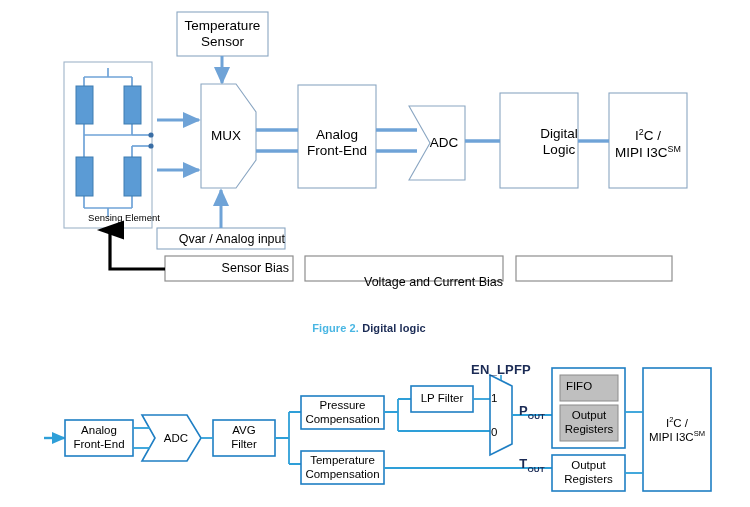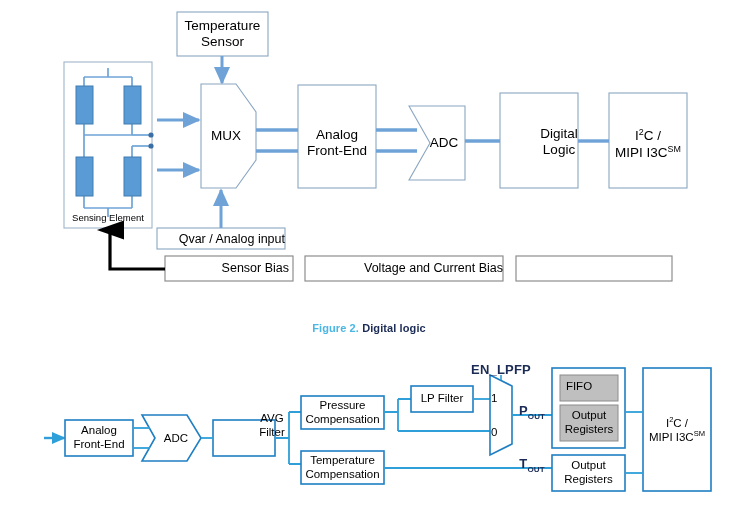--- a/index.html
+++ b/index.html
@@ -146,21 +146,21 @@
     <rect x="560" y="405" width="58" height="36" fill="#bfbfbf" stroke="#8c8c8c" stroke-width="1"></rect>
 
     <rect x="552" y="455" width="73" height="36" fill="#ffffff" stroke="#1f7fc4" stroke-width="1.6"></rect>
 
     <rect x="643" y="368" width="68" height="123" fill="#ffffff" stroke="#1f7fc4" stroke-width="1.6"></rect>
     <line x1="625" y1="412" x2="643" y2="412" stroke="#2e9fd8" stroke-width="1.8"></line>
     <line x1="625" y1="473" x2="643" y2="473" stroke="#2e9fd8" stroke-width="1.8"></line>
   </g>
 </svg>
 
-<div class="lbl t1s" style="left:56px;top:212px;width:104px;">Sensing Element</div>
+<div class="lbl t1s" style="left:64px;top:212px;width:104px;padding-left:8px;">Sensing Element</div>
 
 <div class="lbl t1" style="left:177px;top:18px;width:91px;">
   <span>Temperature</span><br>
   <span>Sensor</span>
 </div>
 
 <div class="lbl t1" style="left:201px;top:128px;width:50px;">MUX</div>
 
 <div class="lbl t1" style="left:295px;top:127px;width:84px;">
   <span>Analog</span><br>
@@ -175,35 +175,35 @@
 </div>
 
 <div class="lbl t1" style="left:606px;top:126px;width:84px;">
   <span>I<span class="sup">2</span>C /</span><br>
   <span>MIPI I3C<span class="sup">SM</span></span>
 </div>
 
 <div class="lbl t1b" style="left:157px;top:232px;width:128px;">Qvar / Analog input</div>
 
 <div class="lbl t1b" style="left:165px;top:261px;width:124px;">Sensor Bias</div>
-<div class="lbl t1b" style="left:305px;top:261px;width:198px;">Voltage and Current Bias</div>
+<div class="lbl t1b" style="left:305px;top:275px;width:198px;">Voltage and Current Bias</div>
 
 <div class="caption" style="left:0;top:322px;width:738px;text-align:center;">
   <span class="cap-num">Figure 2.</span>
   <span class="cap-txt">Digital logic</span>
 </div>
 
 <div class="lbl t2" style="left:62px;top:424px;width:74px;">
   <span>Analog</span><br>
   <span>Front-End</span>
 </div>
 
 <div class="lbl t2" style="left:155px;top:432px;width:42px;">ADC</div>
 
-<div class="lbl t2" style="left:213px;top:412px;width:62px;padding-left:28px;">
+<div class="lbl t2" style="left:213px;top:424px;width:62px;">
   <span>AVG</span><br>
   <span>Filter</span>
 </div>
 
 <div class="lbl t2" style="left:299px;top:399px;width:87px;">
   <span>Pressure</span><br>
   <span>Compensation</span>
 </div>
 
 <div class="lbl t2" style="left:299px;top:454px;width:87px;">

